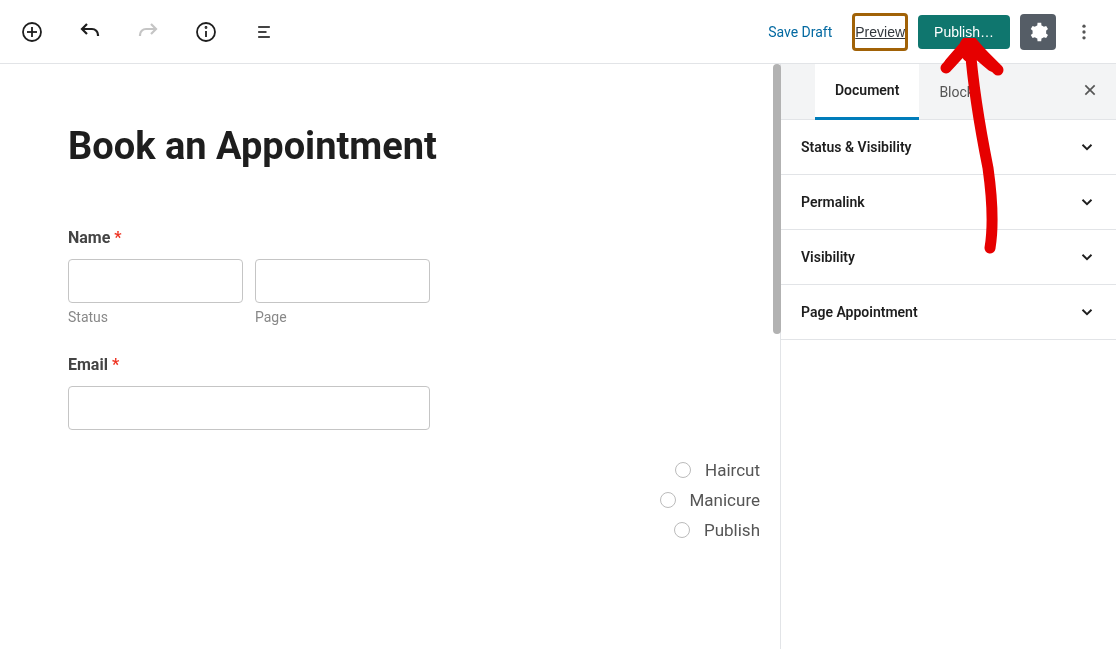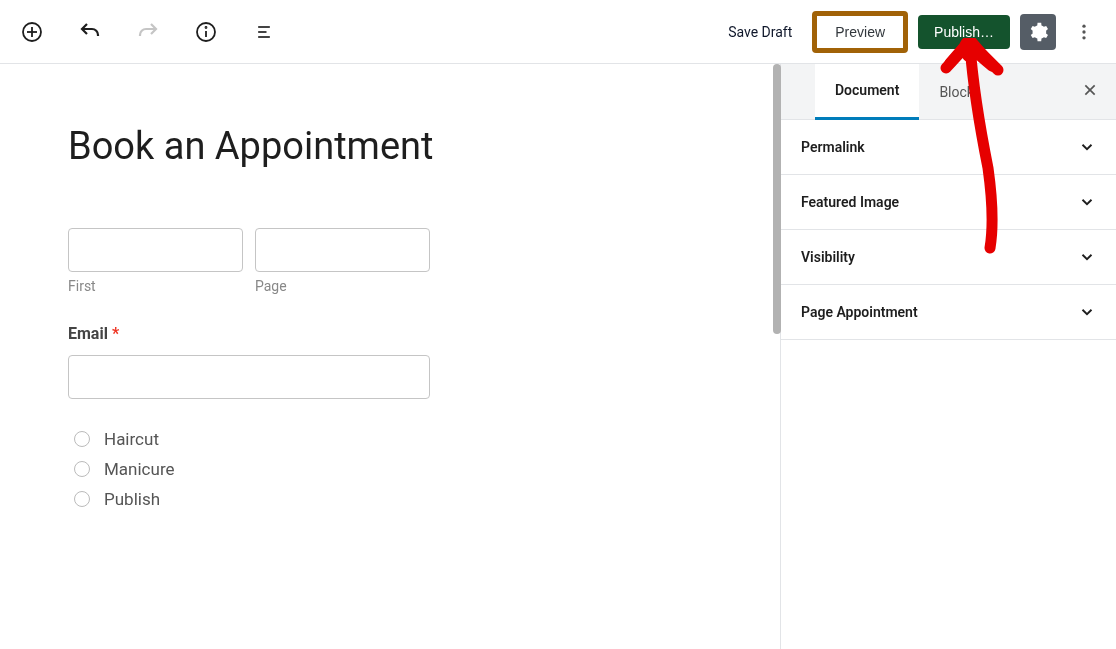--- a/index.html
+++ b/index.html
@@ -1,37 +1,37 @@
 <!DOCTYPE html>
 <html><head>
 <meta charset="utf-8">
 <style>
 * { box-sizing: border-box; margin: 0; padding: 0; }
 body { font-family: -apple-system, BlinkMacSystemFont, "Segoe UI", Roboto, sans-serif; background: #fff; color: #1e1e1e; width: 1116px; height: 649px; overflow: hidden; position: relative; }
 .top-bar { height: 64px; border-bottom: 1px solid #e2e4e7; display: flex; align-items: center; padding: 0 14px; justify-content: space-between; }
 .top-left { display: flex; align-items: center; gap: 22px; }
 .top-left .icon-btn, .top-right .icon-btn { width: 36px; height: 36px; display: flex; align-items: center; justify-content: center; cursor: pointer; border-radius: 4px; }
 .top-right { display: flex; align-items: center; gap: 10px; }
-.save-draft { color: #0f172a; font-size: 14px; cursor: pointer; padding: 0 10px; }
-.preview-btn { background: #fff; border: 5px solid #a16207; color: #32373c; font-size: 14px; padding: 8px 18px; border-radius: 4px; cursor: pointer; }
-.publish-btn { background: #14532d; color: #fff; border: none; font-size: 14px; padding: 9px 16px; border-radius: 4px; cursor: pointer; }
+.save-draft { color: #0369a1; font-size: 14px; cursor: pointer; padding: 0 10px; }
+.preview-btn { background: #fff; border: 3px solid #a16207; color: #32373c; font-size: 14px; padding: 8px 0; border-radius: 4px; cursor: pointer; text-decoration: underline; }
+.publish-btn { background: #0f766e; color: #fff; border: none; font-size: 14px; padding: 9px 16px; border-radius: 4px; cursor: pointer; }
 .settings-btn { background: #555d66; width: 36px; height: 36px; border-radius: 4px; display: flex; align-items: center; justify-content: center; cursor: pointer; }
 .more-btn { width: 36px; height: 36px; display: flex; align-items: center; justify-content: center; cursor: pointer; }
 .main-area { display: flex; height: calc(649px - 64px); }
 .editor { flex: 1; padding: 60px 20px 20px 68px; overflow-y: auto; }
-.page-title { font-size: 38px; font-weight: 400; color: #1e1e1e; margin-bottom: 60px; }
+.page-title { font-size: 38px; font-weight: 700; color: #1e1e1e; margin-bottom: 60px; }
 .form-field { margin-bottom: 30px; }
 .field-label { font-size: 16px; font-weight: 700; color: #444; margin-bottom: 12px; display: block; }
 .required { color: #e32; }
 .name-row { display: flex; gap: 12px; }
 .name-col { display: flex; flex-direction: column; }
 .text-input { border: 1px solid #c5c5c5; border-radius: 4px; height: 44px; width: 175px; padding: 0 10px; font-size: 14px; }
 .sub-label { color: #888; font-size: 14px; margin-top: 6px; }
 .email-input { width: 362px; }
-.choice-list { display: flex; flex-direction: column; gap: 10px; margin-top: 8px; }
+.choice-list { display: flex; flex-direction: column; gap: 10px; margin-top: 8px; align-items: flex-end; }
 .choice-item { display: flex; align-items: center; gap: 14px; color: #555; font-size: 17px; padding-left: 6px; }
 .radio-circle { width: 16px; height: 16px; border: 1px solid #bbb; border-radius: 50%; display: inline-block; }
 .sidebar { width: 336px; border-left: 1px solid #e2e4e7; background: #fff; position: relative; }
 .scrollbar { position: absolute; left: -8px; top: 0; width: 8px; height: 270px; background: #b2b2b2; border-radius: 4px; }
 .sidebar-tabs { display: flex; align-items: center; background: #f3f4f5; height: 56px; border-bottom: 1px solid #e2e4e7; position: relative; padding-left: 34px; }
 .sidebar-tab { padding: 0 20px; height: 56px; display: flex; align-items: center; font-size: 14px; color: #555; cursor: pointer; }
 .sidebar-tab.active { font-weight: 600; color: #1e1e1e; background: #fff; border-bottom: 3px solid #007cba; }
 .sidebar-close { position: absolute; right: 18px; top: 18px; cursor: pointer; color: #666; font-size: 18px; }
 .panel { border-bottom: 1px solid #e2e4e7; padding: 18px 20px; display: flex; justify-content: space-between; align-items: center; cursor: pointer; font-size: 14px; font-weight: 600; color: #1e1e1e; }
 .chevron { transform: rotate(0deg); }
@@ -94,24 +94,27 @@
         </svg>
     </div>
   </div>
 </div>
 
 <div class="main-area">
   <div class="editor">
     <h1 class="page-title">Book an Appointment</h1>
 
     <div class="form-field">
+      <label class="field-label">
+        <span>Name</span> <span class="required">*</span>
+      </label>
       <div class="name-row">
         <div class="name-col">
           <input class="text-input" type="text" style="">
-          <span class="sub-label">First</span>
+          <span class="sub-label">Status</span>
         </div>
         <div class="name-col">
           <input class="text-input" type="text" style="">
           <span class="sub-label">Page</span>
         </div>
       </div>
     </div>
 
     <div class="form-field">
       <label class="field-label">
@@ -144,27 +147,27 @@
       <div class="sidebar-tab active">Document</div>
       <div class="sidebar-tab">Block</div>
       <div class="sidebar-close">
         <svg width="16" height="16" viewBox="0 0 24 24" stroke="#555" stroke-width="2.5" fill="none">
             <line x1="5" y1="5" x2="19" y2="19"></line>
             <line x1="19" y1="5" x2="5" y2="19"></line>
           </svg>
       </div>
     </div>
     <div class="panel">
-      <span>Permalink</span>
+      <span>Status &amp; Visibility</span>
       <svg class="chevron" width="18" height="18" viewBox="0 0 24 24" fill="none" stroke="#1e1e1e" stroke-width="2.5">
           <polyline points="6 9 12 15 18 9"></polyline>
         </svg>
     </div>
     <div class="panel">
-      <span>Featured Image</span>
+      <span>Permalink</span>
       <svg class="chevron" width="18" height="18" viewBox="0 0 24 24" fill="none" stroke="#1e1e1e" stroke-width="2.5">
           <polyline points="6 9 12 15 18 9"></polyline>
         </svg>
     </div>
     <div class="panel">
       <span>Visibility</span>
       <svg class="chevron" width="18" height="18" viewBox="0 0 24 24" fill="none" stroke="#1e1e1e" stroke-width="2.5">
           <polyline points="6 9 12 15 18 9"></polyline>
         </svg>
     </div>

